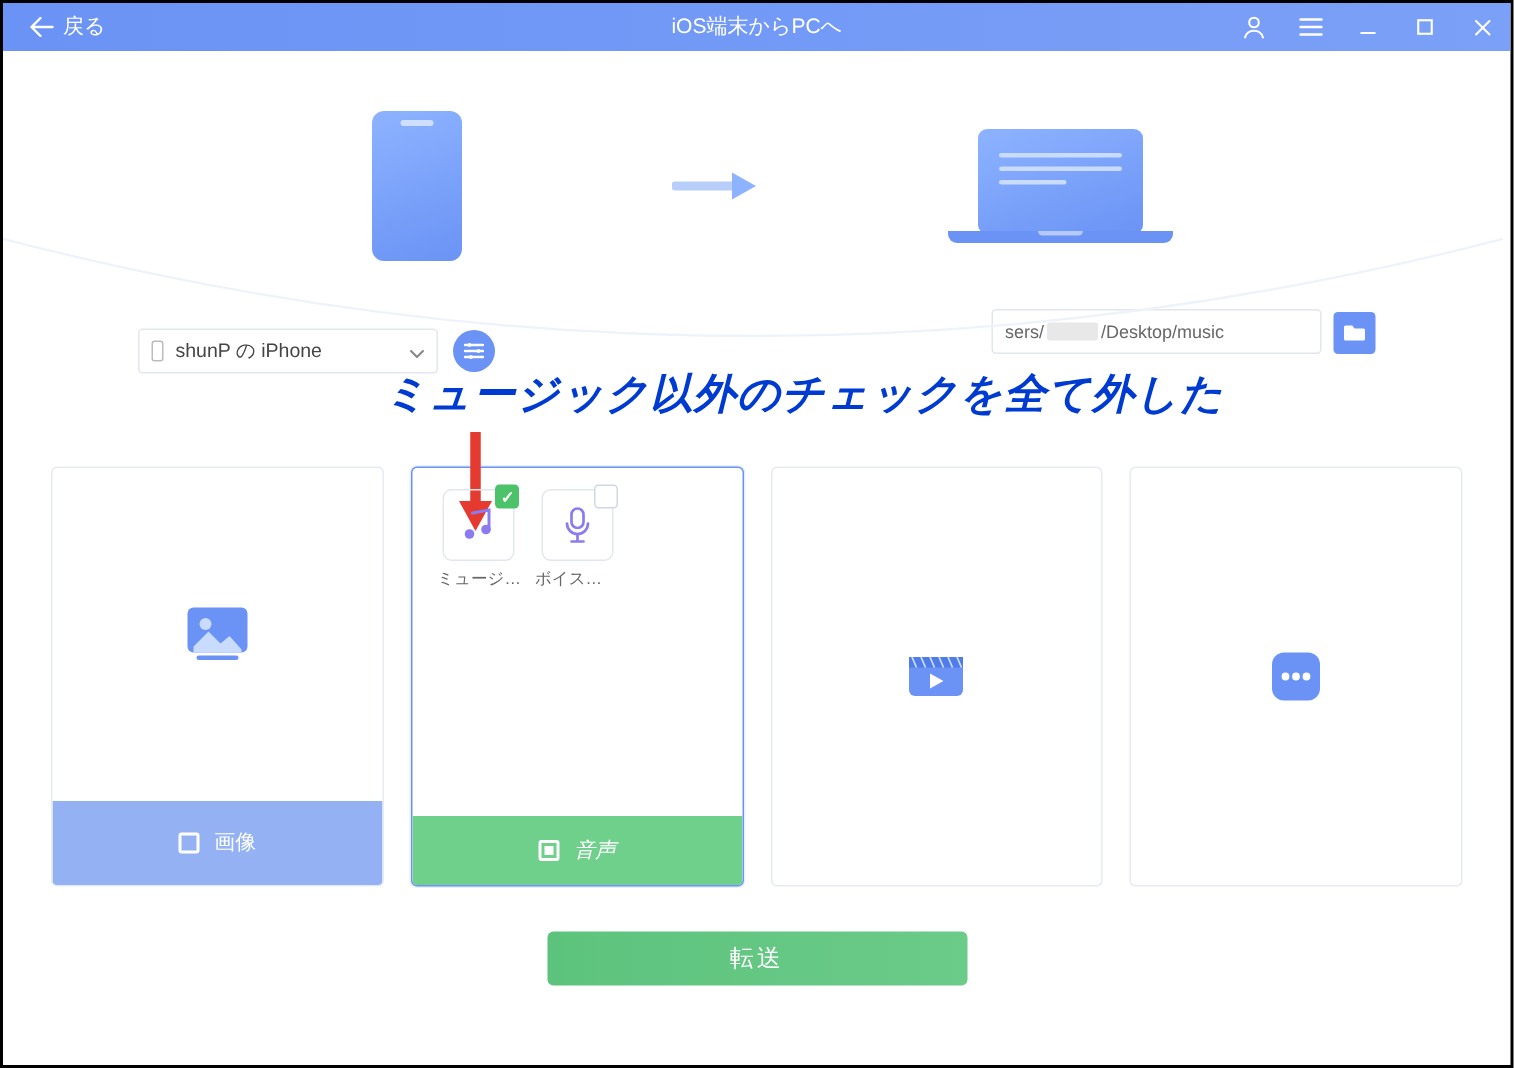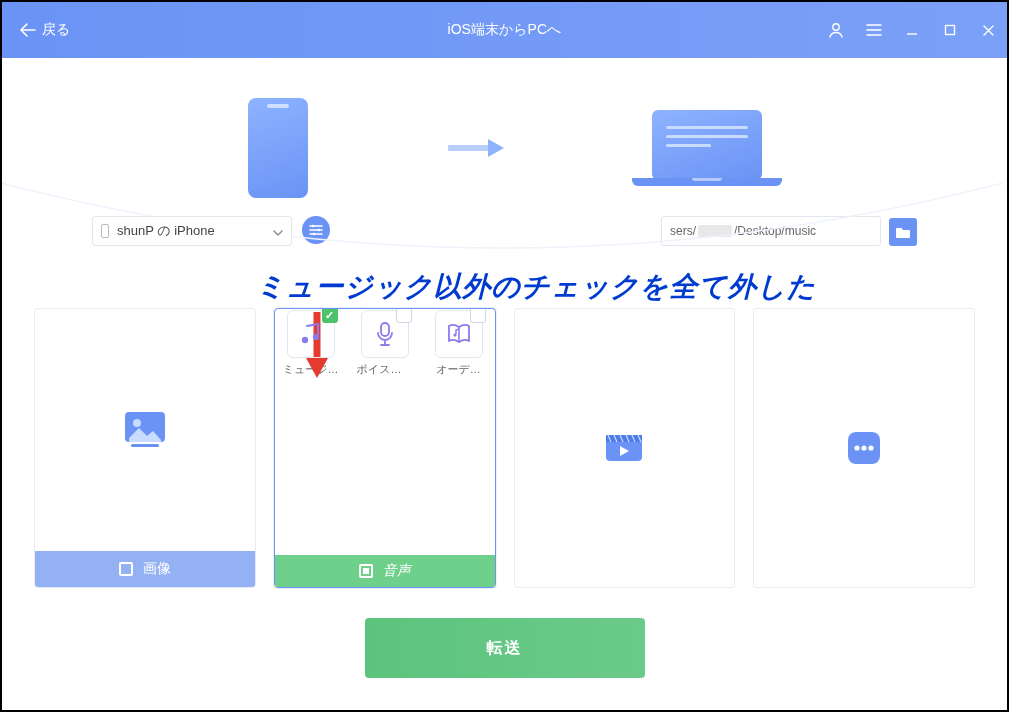--- a/index.html
+++ b/index.html
@@ -1,63 +1,63 @@
 <!DOCTYPE html>
 <html><head>
 <meta charset="utf-8">
 <style>
   * { box-sizing: border-box; margin: 0; padding: 0; font-family: "Hiragino Kaku Gothic ProN", "Meiryo", sans-serif; }
   body { background: #fff; width: 1009px; height: 712px; position: relative; border: 2px solid #000; overflow: hidden; }
-  .titlebar { height: 56px; background: linear-gradient(90deg,#6a93f5,#7ba0f7); display: flex; align-items: center; color: #fff; position: relative; }
+  .titlebar { height: 32px; background: linear-gradient(90deg,#6a93f5,#7ba0f7); display: flex; align-items: center; color: #fff; position: relative; }
   .back-btn { display: flex; align-items: center; gap: 6px; margin-left: 18px; cursor: pointer; font-size: 14px; }
   .back-arrow svg { display:block; }
   .title-center { position: absolute; left: 50%; transform: translateX(-50%); font-size: 14px; }
   .title-right { position:absolute; right:0; display:flex; align-items:center; height:100%; }
   .title-right .ico { width: 38px; height: 40px; display:flex; align-items:center; justify-content:center; cursor:pointer; }
   .title-right .ico svg { display:block; }
   .content { position: relative; padding: 40px 20px 0 20px; }
   .flow { display:flex; align-items:center; justify-content:center; gap: 140px; position:relative; }
   .phone { width: 60px; height: 100px; border-radius: 8px; background: linear-gradient(160deg,#8db3ff,#6a93f5); position:relative; }
   .phone::before { content:""; position:absolute; top:6px; left:50%; transform:translateX(-50%); width:22px; height:4px; background:rgba(255,255,255,.6); border-radius:3px; }
   .arrow-flow svg { display:block; }
   .laptop { position:relative; }
   .laptop-body { width:110px; height:70px; background:linear-gradient(160deg,#8db3ff,#6a93f5); border-radius:6px; padding:16px 14px; }
   .laptop-body .line { height:3px; background:#c9dbff; margin-bottom:6px; border-radius:2px; }
   .laptop-body .line.short { width:55%; }
   .laptop-base { width:150px; height:8px; background:#6a93f5; margin:-2px -20px 0; border-radius:0 0 6px 6px; position:relative; }
   .laptop-base::before { content:""; position:absolute; top:0; left:50%; transform:translateX(-50%); width:30px; height:3px; background:rgba(255,255,255,.5); border-radius:0 0 3px 3px; }
   .curve { position:absolute; left:0; right:0; top:120px; height:90px; pointer-events:none; }
   .selectors { display:flex; justify-content:space-between; margin:18px 70px 0; align-items:center; }
-  .device-select { display:flex; gap:10px; }
+  .device-select { display:flex; align-items:center; gap:10px;margin-top:27px; }
   .device-box { width:200px; height:30px; background:#fff; border:1px solid #e2e6ee; border-radius:3px; display:flex; align-items:center; padding:0 8px; gap:8px; font-size:13px; color:#444; cursor:pointer; position:relative; }
   .device-box .phone-mini { width:8px; height:14px; border:1px solid #bbb; border-radius:2px; }
   .device-box .chev { margin-left:auto; }
   .round-btn { width:28px; height:28px; border-radius:50%; background:#6a93f5; display:flex; align-items:center; justify-content:center; cursor:pointer; }
   .path-box { width:220px; height:30px; background:#fff; border:1px solid #e2e6ee; border-radius:3px; display:flex; align-items:center; padding:0 8px; font-size:12px; color:#666; }
   .path-box .redact { display:inline-block; width:34px; height:12px; background:#e8e8e8; border-radius:2px; margin:0 2px; }
   .folder-btn { width:28px; height:28px; background:#6a93f5; border-radius:3px; display:flex; align-items:center; justify-content:center; margin-left:8px; cursor:pointer; }
   .annotation { position:absolute; top:210px; left:230px; right:0; font-size:28px; font-weight:900; color:#003bd1; font-style:italic; letter-spacing:1px; -webkit-text-stroke:1px #fff; paint-order:stroke fill;margin-left:24px; }
   .red-arrow { position:absolute; top:252px; left:300px; }
   .cat-row { display:flex; gap:18px; margin:62px 12px 0; }
   .cat { flex:1; border:1px solid #e6eaf2; border-radius:4px; height:280px; display:flex; flex-direction:column; overflow:hidden; background:#fff; }
   .cat.active { border:1px solid #6a93f5; box-shadow:0 0 0 1px rgba(106,147,245,.15); }
   .cat-body { flex:1; display:flex; align-items:center; justify-content:center; }
-  .cat-footer { height:36px; display:flex; align-items:center; justify-content:center; gap:10px; color:#fff; font-size:14px; }
+  .cat-footer { height:56px; display:flex; align-items:center; justify-content:center; gap:10px; color:#fff; font-size:14px; }
   .cat-footer.blue { background:#94b2f3; }
   .cat-footer.green { background:#6fd08c;font-style:italic; }
   .cbx { width:14px; height:14px; border:2px solid #fff; border-radius:2px; display:flex; align-items:center; justify-content:center; }
   .cbx.partial::after { content:""; width:6px; height:6px; background:#fff; }
   .big-icon { width:44px; height:44px; display:flex; align-items:center; justify-content:center; }
-  .sub-grid { display:grid; grid-template-columns:repeat(3,1fr); gap:6px 4px; padding:1px; align-content:start; height:100%; }
+  .sub-grid { display:grid; grid-template-columns:repeat(3,1fr); gap:6px 4px; padding:14px; align-content:start; height:100%; }
   .sub-item { display:flex; flex-direction:column; align-items:center; gap:4px; }
   .sub-icon { width:48px; height:48px; border:1px solid #e2e6ee; border-radius:6px; display:flex; align-items:center; justify-content:center; position:relative; cursor:pointer; }
   .sub-icon.checked::after { content:"✓"; position:absolute; top:-4px; right:-4px; width:16px; height:16px; background:#4cc36b; color:#fff; font-size:11px; border-radius:3px; display:flex; align-items:center; justify-content:center; font-weight:bold; }
   .sub-icon:not(.checked)::after { content:""; position:absolute; top:-4px; right:-4px; width:14px; height:14px; border:1px solid #cfd6e4; border-radius:3px; background:#fff; }
   .sub-label { font-size:11px; color:#666; max-width:56px; white-space:nowrap; overflow:hidden; text-overflow:ellipsis; }
-  .transfer-btn { width:280px; height:60px; background:linear-gradient(90deg,#5cc37d,#6bcb88); border-radius:4px; color:#fff; font-size:16px; display:flex; align-items:center; justify-content:center; margin:30px auto 0; cursor:pointer; letter-spacing:2px; font-weight:700; }
+  .transfer-btn { width:280px; height:36px; background:linear-gradient(90deg,#5cc37d,#6bcb88); border-radius:4px; color:#fff; font-size:16px; display:flex; align-items:center; justify-content:center; margin:30px auto 0; cursor:pointer; letter-spacing:2px; font-weight:400; }
 </style>
 </head>
 <body>
 
 <div class="titlebar">
   <div class="back-btn">
     <span class="back-arrow">
       <svg width="16" height="14" viewBox="0 0 16 14">
           <path d="M7 1 L1 7 L7 13 M1 7 H15" stroke="#fff" stroke-width="1.6" fill="none" stroke-linecap="round" stroke-linejoin="round"></path>
         </svg>
@@ -192,31 +192,20 @@
         </div>
         <div class="sub-item">
           <div class="sub-icon">
             <svg width="22" height="26" viewBox="0 0 22 26">
                 <rect x="7" y="2" width="8" height="13" rx="4" stroke="#8a7cf0" stroke-width="1.8" fill="none"></rect>
                 <path d="M4 12a7 7 0 0014 0M11 19v4M7 24h8" stroke="#8a7cf0" stroke-width="1.8" fill="none" stroke-linecap="round"></path>
               </svg>
           </div>
           <span class="sub-label">ボイスメモ</span>
         </div>
-        <div class="sub-item">
-          <div class="sub-icon">
-            <svg width="26" height="24" viewBox="0 0 26 24">
-                <path d="M3 4c3-2 7-1 10 1 3-2 7-3 10-1v15c-3-2-7-1-10 1-3-2-7-3-10-1V4z" stroke="#8a7cf0" stroke-width="1.8" fill="none" stroke-linejoin="round"></path>
-                <path d="M13 5v15" stroke="#8a7cf0" stroke-width="1.6"></path>
-                <circle cx="9" cy="13" r="1.6" fill="#8a7cf0"></circle>
-                <path d="M10 12V8l3-1" stroke="#8a7cf0" stroke-width="1.4" fill="none"></path>
-              </svg>
-          </div>
-          <span class="sub-label">オーデ…</span>
-        </div>
       </div>
       <div class="cat-footer green">
         <span class="cbx partial"></span>
         <span>音声</span>
       </div>
     </div>
 
     <div class="cat">
       <div class="cat-body">
         <div class="big-icon">

